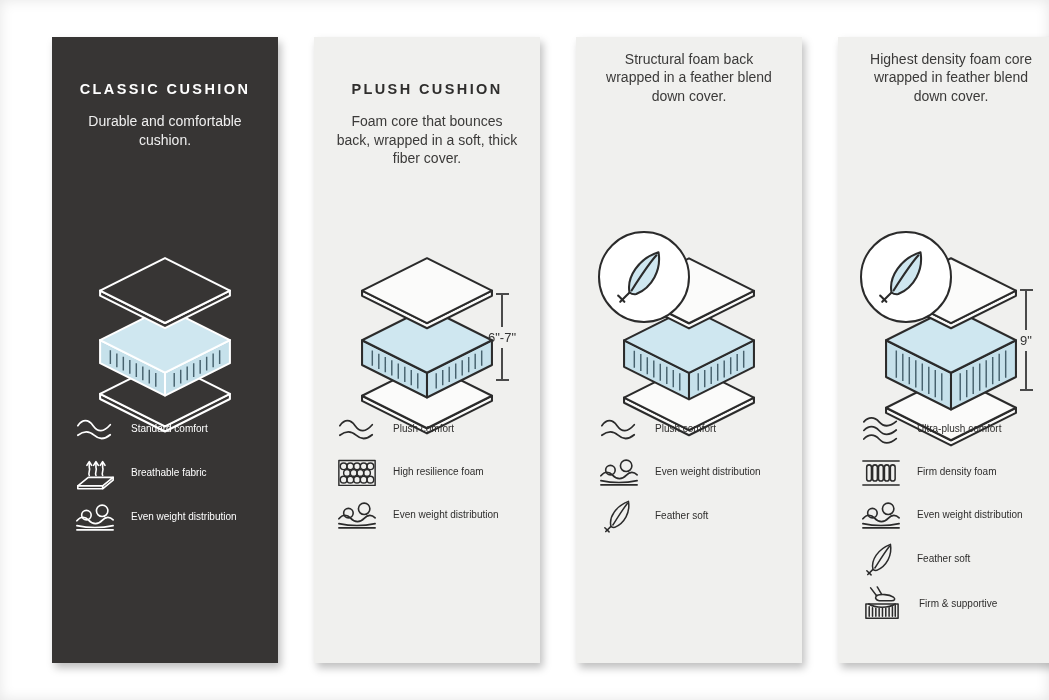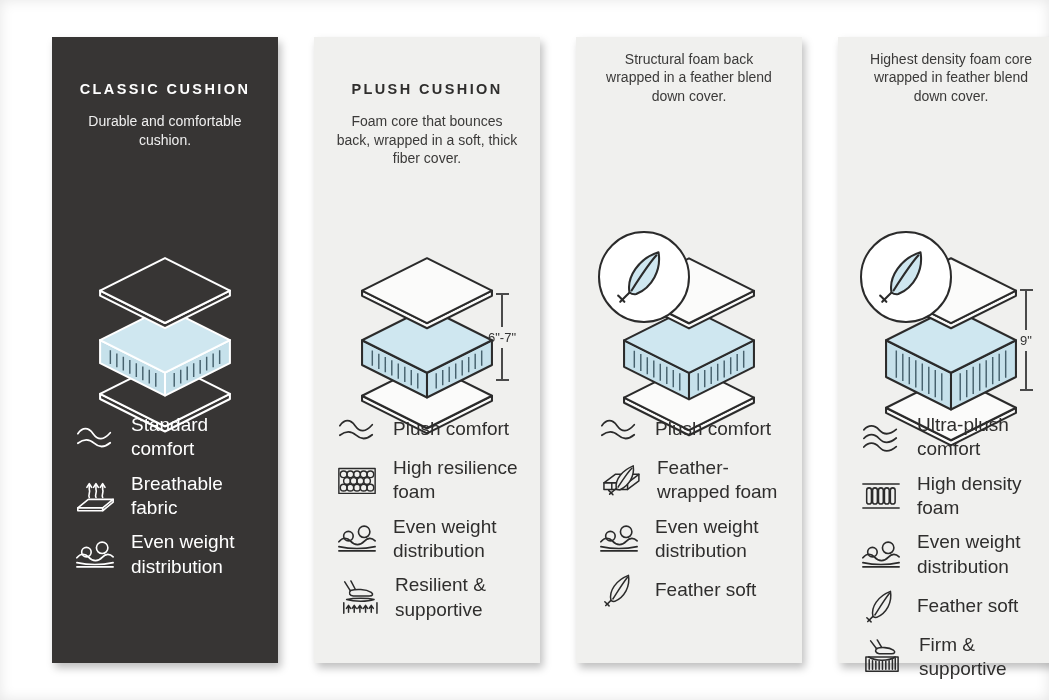--- a/index.html
+++ b/index.html
@@ -34,21 +34,21 @@
   .col-ultra .ruler { height:102px; top:70px; }
   .ruler .cap { width:13px; height:2px; background:#4a4a4a; flex:0 0 2px; }
   .ruler .line { width:2px; background:#4a4a4a; flex:1; }
   .ruler .r-label { font-size:13px; color:#333; padding:3px 0; white-space:nowrap; }
 
   .features { position:absolute; top:376px; left:22px; right:8px; list-style:none; }
   .feature { display:flex; align-items:center; gap:15px; min-height:33px; margin-bottom:10px; }
   .f-icon { flex:0 0 42px; display:flex; justify-content:center; align-items:center;
             color:var(--stroke); }
   .f-icon svg { display:block; }
-  .f-label { font-size:19px; line-height:1.28; color:var(--text); }
+  .f-label { font-size:10px; line-height:1.28; color:var(--text); }
 </style>
 </head>
 <body>
 
 <div class="canvas">
   <div class="columns" id="columns">
   <section class="column dark col-classic">
     <h2 class="col-title">CLASSIC CUSHION</h2>
     <p class="col-desc">Durable and comfortable cushion.</p>
     <div class="illus">
@@ -191,38 +191,20 @@
                   <circle cx="29.5" cy="9" r="6"></circle>
       <path d="M3,19.5 C7,14.5 11.5,14.5 15.5,19 C19.5,23.5 25.5,23.5 29.5,19 C33.5,14.8 37.5,15 41,18.5"></path>
       <path d="M3,24.5 C15,27 29,27 41,24.5"></path>
       <path d="M3,29 L41,29"></path>
                 </g>
               </svg>
             </span>
     <span class="f-label">Even weight distribution</span>
   </li>
 
-  <li class="feature">
-    <span class="f-icon">
-              <svg viewBox="0 0 46 38" width="44" height="36">
-                <g fill="none" stroke="currentColor" stroke-width="1.6" stroke-linejoin="round" stroke-linecap="round">
-      <path d="M9,2 L15,11.5 M15.5,1 L20,9.5"></path>
-      <path d="M15,11 C13,14 14,16.5 18,17 L35,17 C38.5,17 39.5,15 37,13 C31,9.5 21,9.5 15,11 Z"></path>
-      <path d="M11,20.5 C19,18.8 33,18.8 40,20.5 C33,23 19,23 11,20.5 Z"></path>
-      <path d="M8,24 L8,35 M43,24 L43,35"></path>
-      <path d="M13,34 L13,28 M10.8,30 L13,26.8 L15.2,30"></path>
-      <path d="M19,34 L19,28 M16.8,30 L19,26.8 L21.2,30"></path>
-      <path d="M25,34 L25,28 M22.8,30 L25,26.8 L27.2,30"></path>
-      <path d="M31,34 L31,28 M28.8,30 L31,26.8 L33.2,30"></path>
-      <path d="M37,34 L37,28 M34.8,30 L37,26.8 L39.2,30"></path>
-                </g>
-              </svg>
-            </span>
-    <span class="f-label">Resilient &amp; supportive</span>
-  </li>
 </ul>
   </section>
 
   <section class="column light col-feather-blend">
     <p class="col-desc">Structural foam back wrapped in a feather blend down cover.</p>
     <div class="illus">
           <svg class="cushion" viewBox="0 0 220 223" width="188" height="191" xmlns="http://www.w3.org/2000/svg">
     <g stroke="#2b2b2b" stroke-width="2.4" fill="#fbfbfa" stroke-linejoin="round">
       <path d="M34,169 L110,207 L186,169 L186,175 L110,213 L34,175 Z"></path>
       <path d="M110,131 L186,169 L110,207 L34,169 Z"></path>
@@ -255,37 +237,20 @@
               <svg viewBox="0 0 44 30" width="42" height="29">
                 <g fill="none" stroke="currentColor" stroke-width="1.8" stroke-linecap="round">
       <path d="M4,11 C9,4 15,4 20,11 C25,18 31,18 38,10"></path>
       <path d="M4,21 C10,16.5 16,16.5 21,21 C26,25.5 32,25.5 38,20.5"></path>
                 </g>
               </svg>
             </span>
     <span class="f-label">Plush comfort</span>
   </li>
 
-  <li class="feature">
-    <span class="f-icon">
-              <svg viewBox="0 0 46 36" width="44" height="34">
-                <g fill="none" stroke="currentColor" stroke-width="1.6" stroke-linejoin="round" stroke-linecap="round">
-      <path d="M6,21 L18,12 L43,12 L31,21 Z"></path>
-      <path d="M6,21 L31,21 L31,28 L6,28 Z"></path>
-      <path d="M14.3,21 L14.3,28 M22.6,21 L22.6,28"></path>
-      <path d="M31,28 L43,19 L43,12"></path>
-      <path d="M37,3 C26,7.5 17.5,17 19,27 C20,28 21.5,28.5 23,28.3 C33,23.5 38.5,13.5 37,3 Z" fill="var(--panel)"></path>
-      <path d="M21,25.5 C25.5,18.5 30.5,10.5 35.5,5.5"></path>
-      <path d="M19,27 L12,33"></path>
-                  <path d="M11,29 L15.5,33.5"></path>
-                </g>
-              </svg>
-            </span>
-    <span class="f-label">Feather-wrapped foam</span>
-  </li>
 
   <li class="feature">
     <span class="f-icon">
               <svg viewBox="0 0 44 32" width="42" height="31">
                 <g fill="none" stroke="currentColor" stroke-width="1.7" stroke-linecap="round">
       <circle cx="13" cy="13.5" r="5"></circle>
                   <circle cx="29.5" cy="9" r="6"></circle>
       <path d="M3,19.5 C7,14.5 11.5,14.5 15.5,19 C19.5,23.5 25.5,23.5 29.5,19 C33.5,14.8 37.5,15 41,18.5"></path>
       <path d="M3,24.5 C15,27 29,27 41,24.5"></path>
       <path d="M3,29 L41,29"></path>
@@ -368,21 +333,21 @@
                 <g fill="none" stroke="currentColor" stroke-width="1.6" stroke-linecap="round">
       <path d="M3,5 L41,5 M3,30 L41,30"></path>
       <rect x="7" y="9" width="5" height="17" rx="2.5"></rect>
                   <rect x="13.2" y="9" width="5" height="17" rx="2.5"></rect>
       <rect x="19.4" y="9" width="5" height="17" rx="2.5"></rect>
                   <rect x="25.6" y="9" width="5" height="17" rx="2.5"></rect>
       <rect x="31.8" y="9" width="5" height="17" rx="2.5"></rect>
                 </g>
               </svg>
             </span>
-    <span class="f-label">High density foam</span>
+    <span class="f-label">Firm density foam</span>
   </li>
 
   <li class="feature">
     <span class="f-icon">
               <svg viewBox="0 0 44 32" width="42" height="31">
                 <g fill="none" stroke="currentColor" stroke-width="1.7" stroke-linecap="round">
       <circle cx="13" cy="13.5" r="5"></circle>
                   <circle cx="29.5" cy="9" r="6"></circle>
       <path d="M3,19.5 C7,14.5 11.5,14.5 15.5,19 C19.5,23.5 25.5,23.5 29.5,19 C33.5,14.8 37.5,15 41,18.5"></path>
       <path d="M3,24.5 C15,27 29,27 41,24.5"></path>

